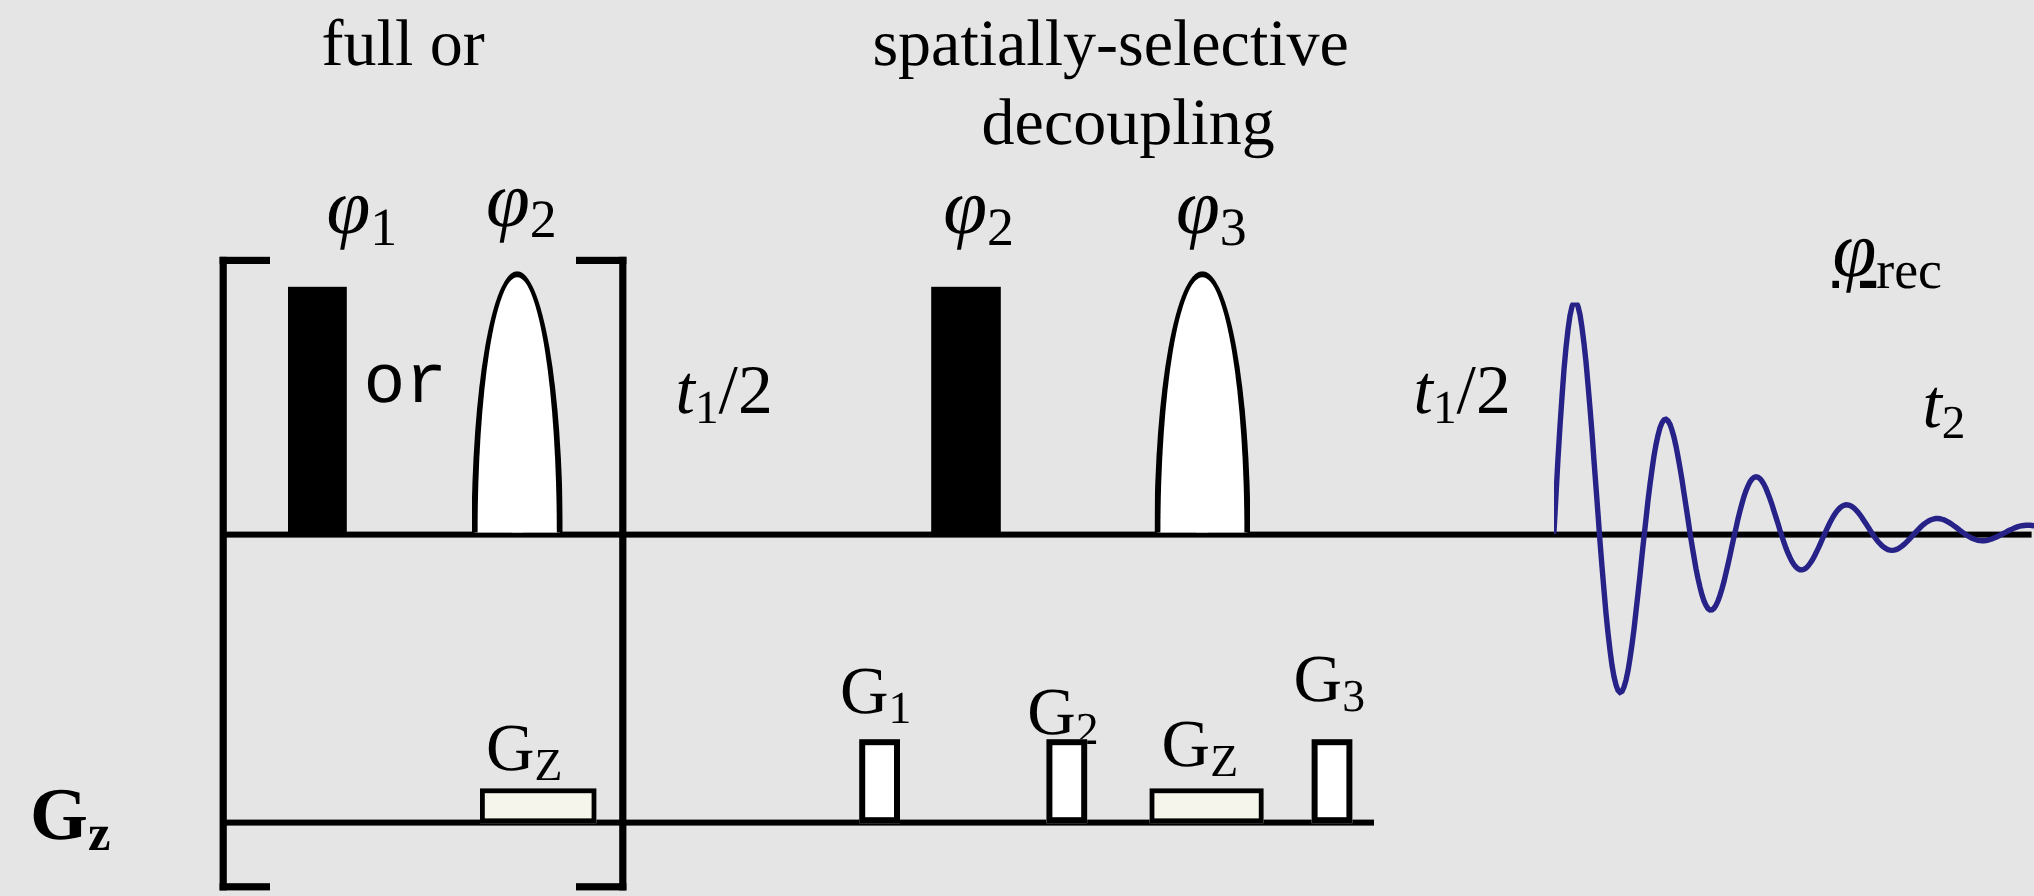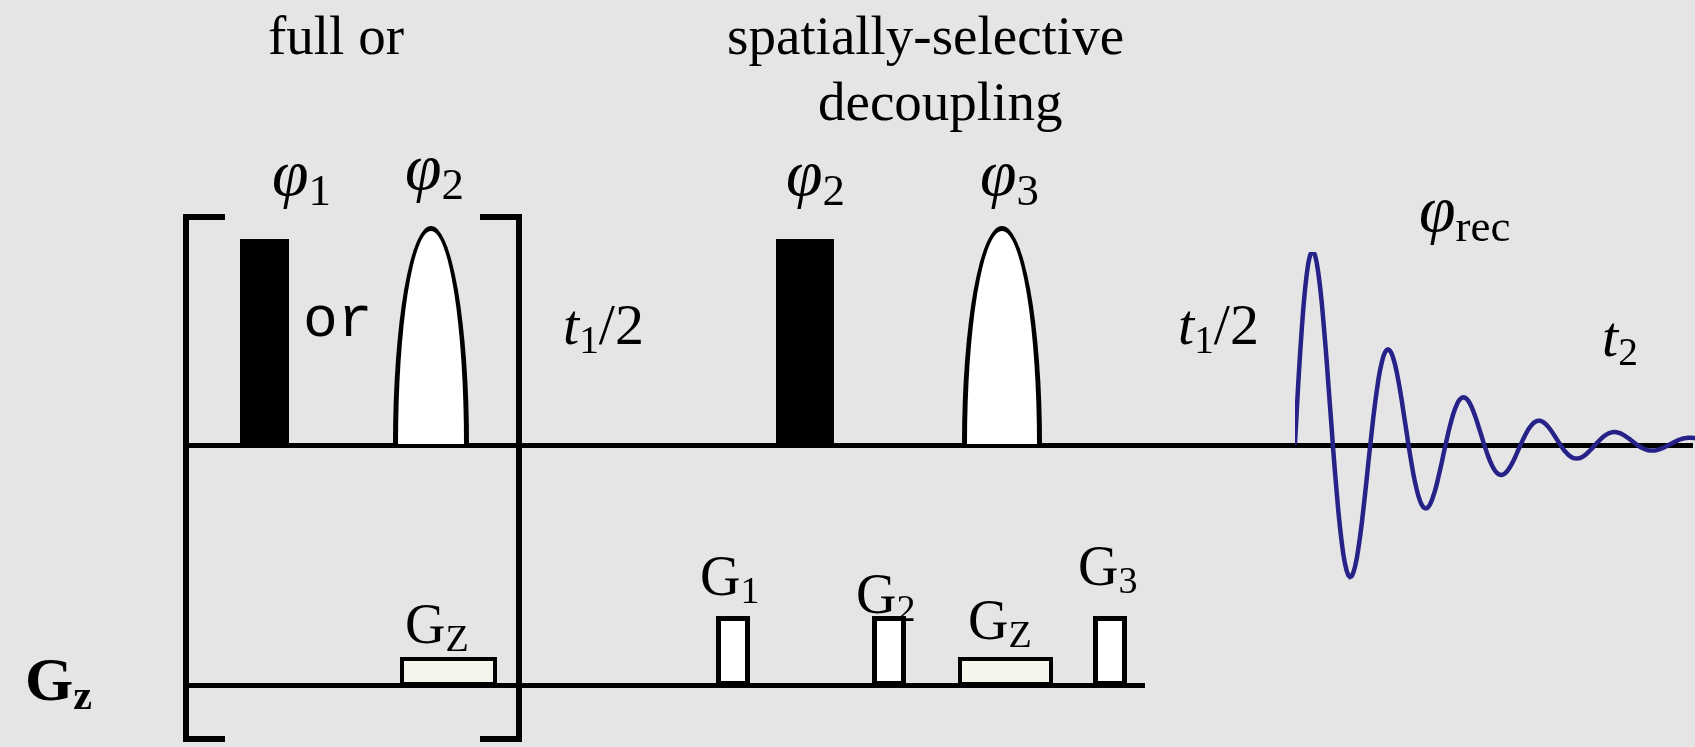--- a/index.html
+++ b/index.html
@@ -69,21 +69,21 @@
   </div>
   <div class="label phi" style="left:405px; top:134px;">
     <span class="it">φ</span><span class="sub">2</span>
   </div>
   <div class="label phi" style="left:786px; top:140px;">
     <span class="it">φ</span><span class="sub">2</span>
   </div>
   <div class="label phi" style="left:980px; top:140px;">
     <span class="it">φ</span><span class="sub">3</span>
   </div>
-  <div class="label phi" style="left:1419px; top:176px;">
+  <div class="label phi" style="left:1527px; top:176px;text-decoration:underline;">
     <span class="it">φ</span><span class="sub">rec</span>
   </div>
 
   <div class="label delay" style="left:303px; top:292px; font-size:58px;font-family:Liberation Mono, monospace;">
     <span>or</span>
   </div>
   <div class="label delay" style="left:563px; top:296px;">
     <span class="it">t</span><span class="sub">1</span><span>/2</span>
   </div>
   <div class="label delay" style="left:1178px; top:296px;">

